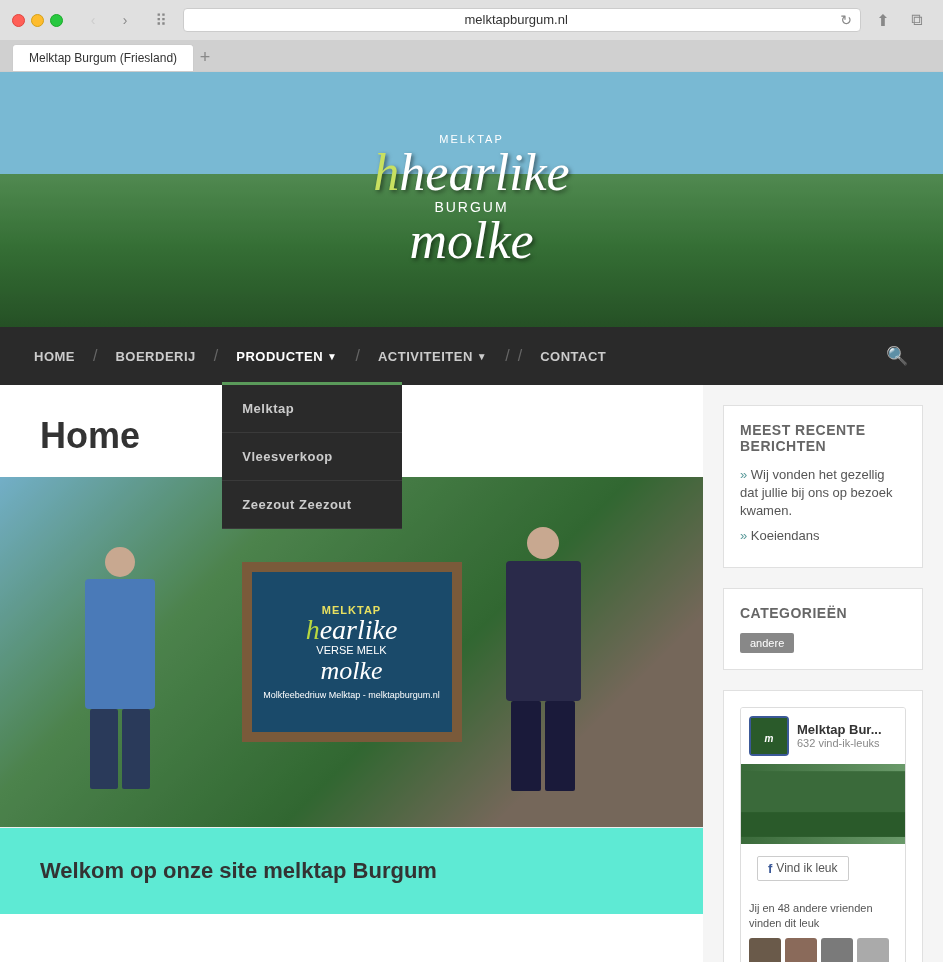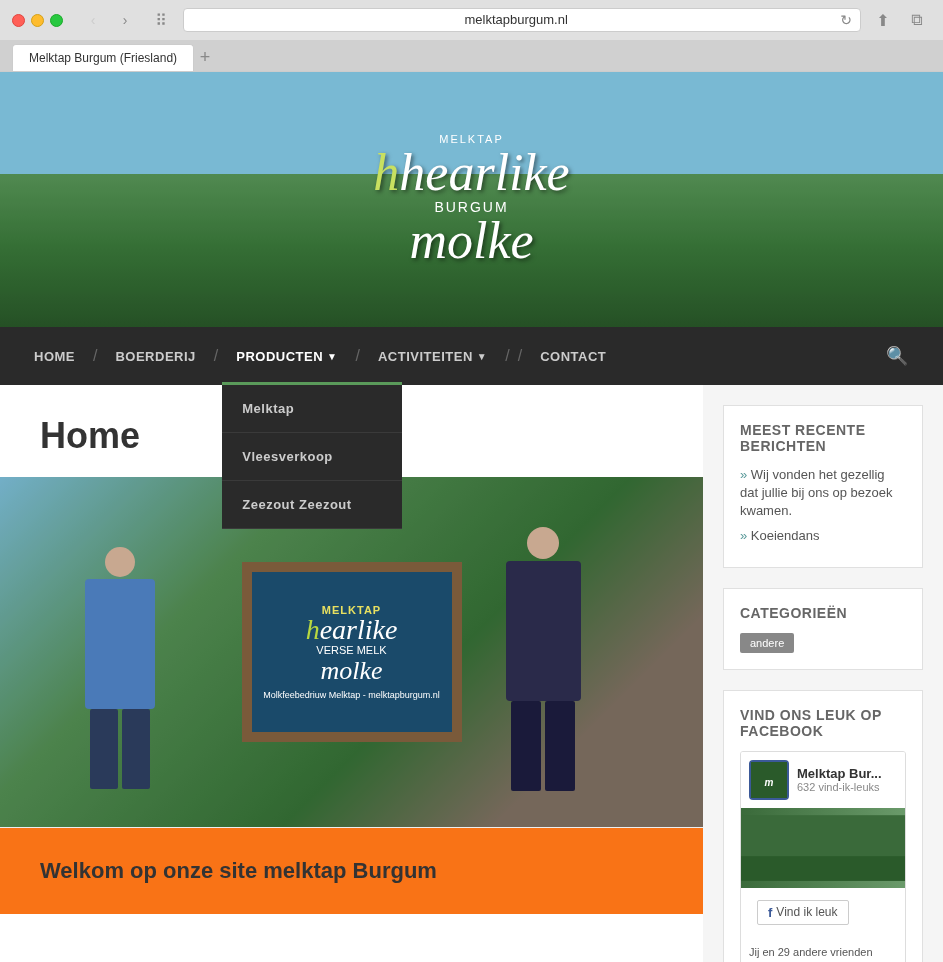--- a/index.html
+++ b/index.html
@@ -234,21 +234,21 @@
       overflow: hidden;
     }
     .hero-image-overlay {
       position: absolute;
       inset: 0;
       background: rgba(0,0,0,0.15);
     }
 
     .welcome-section {
       padding: 30px 40px;
-      background: #f97316;
+      background: #5eead4;
       border-top: 1px solid #eee;
     }
     .welcome-title {
       font-size: 22px;
       color: #333;
       font-weight: bold;
     }
 
     
     .sidebar {
@@ -494,21 +494,20 @@
           <span>Koeiendans</span>
         </a>
       </div>
 
       <div class="sidebar-section">
         <div class="sidebar-title">CATEGORIEËN</div>
         <a class="category-tag">andere</a>
       </div>
 
       <div class="sidebar-section">
-        <div class="sidebar-title">VIND ONS LEUK OP FACEBOOK</div>
         <div class="facebook-widget">
           <div class="facebook-header">
             <div class="facebook-logo">
 
               <svg width="36" height="36" viewBox="0 0 36 36">
                 <rect width="36" height="36" fill="#2a5a2a"></rect>
                 <text x="18" y="24" text-anchor="middle" fill="white" font-size="10" font-style="italic">m</text>
               </svg>
             </div>
             <div>
@@ -522,21 +521,21 @@
               <rect x="0" y="50" width="200" height="30" fill="#2a5a2a"></rect>
             </svg>
           </div>
           <div style="padding:4px 8px;">
             <button class="facebook-like-btn">
               <span class="fb-icon">f</span>
               <span>Vind ik leuk</span>
             </button>
           </div>
           <div class="facebook-friends">
-            <span>Jij en 29 andere vrienden vinden dit leuk</span>
+            <span>Jij en 48 andere vrienden vinden dit leuk</span>
             <div class="friend-avatars">
               <div class="friend-avatar"></div>
               <div class="friend-avatar"></div>
               <div class="friend-avatar"></div>
               <div class="friend-avatar"></div>
             </div>
           </div>
         </div>
       </div>
 

